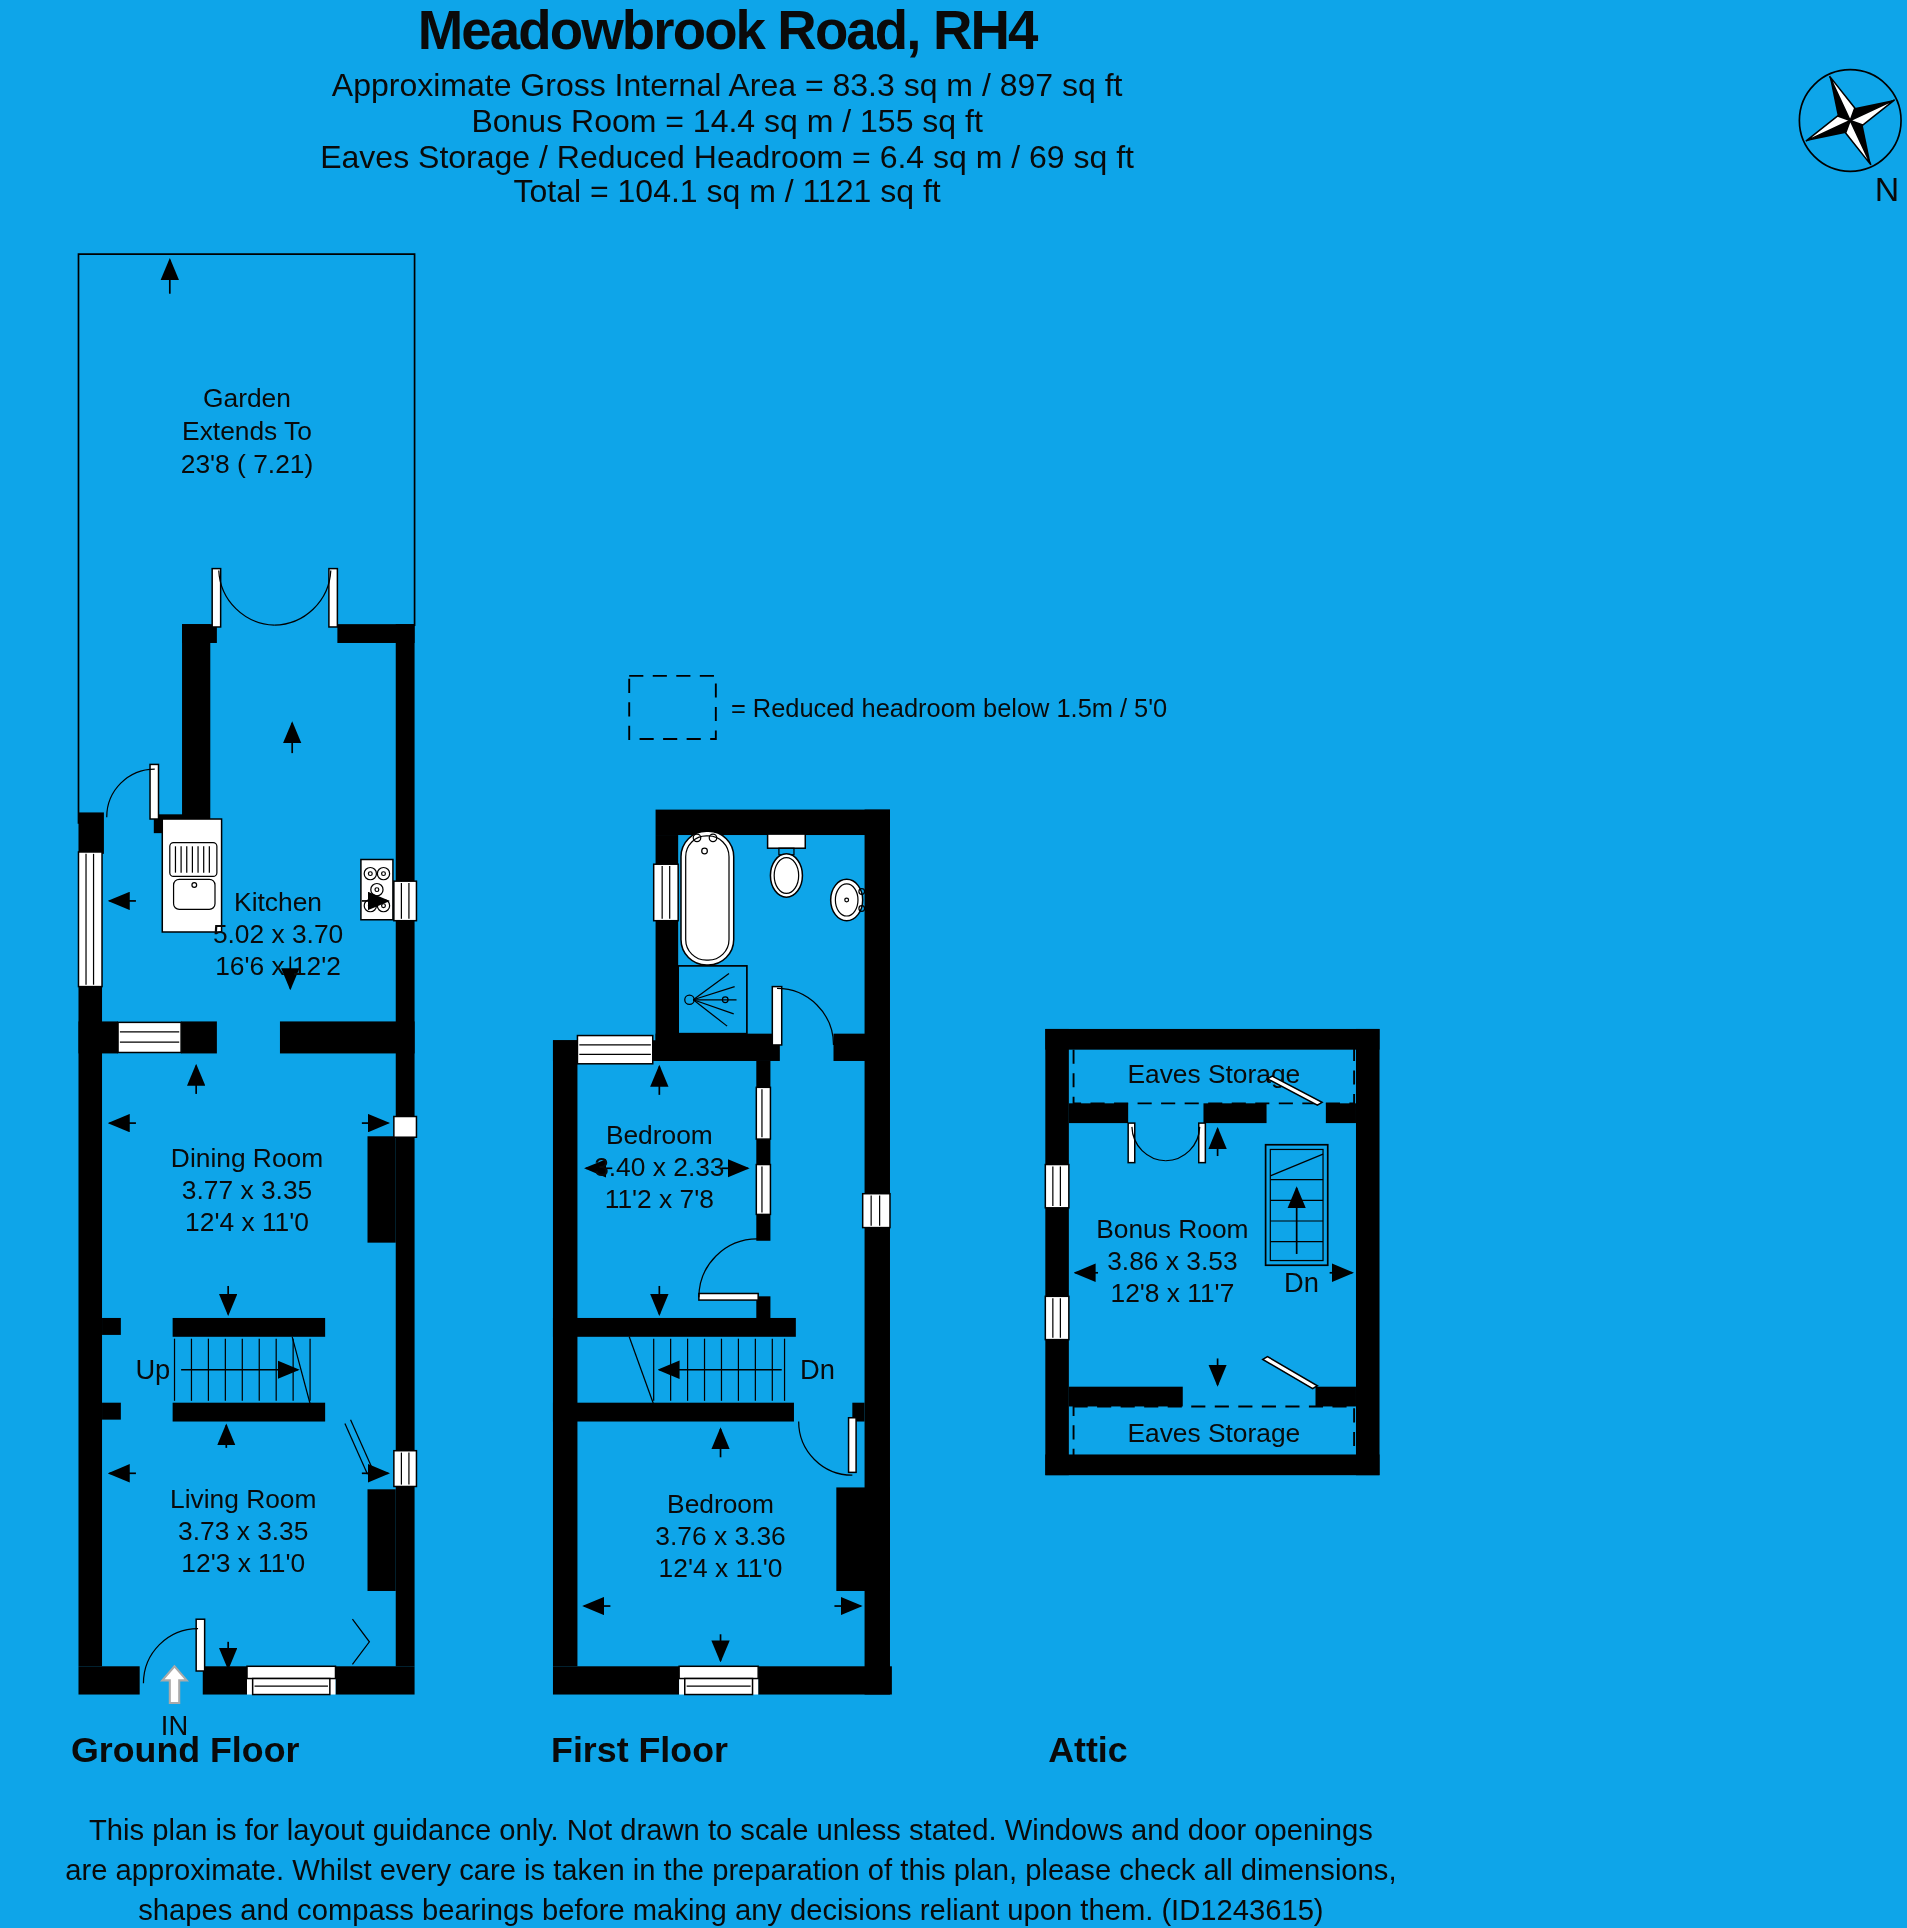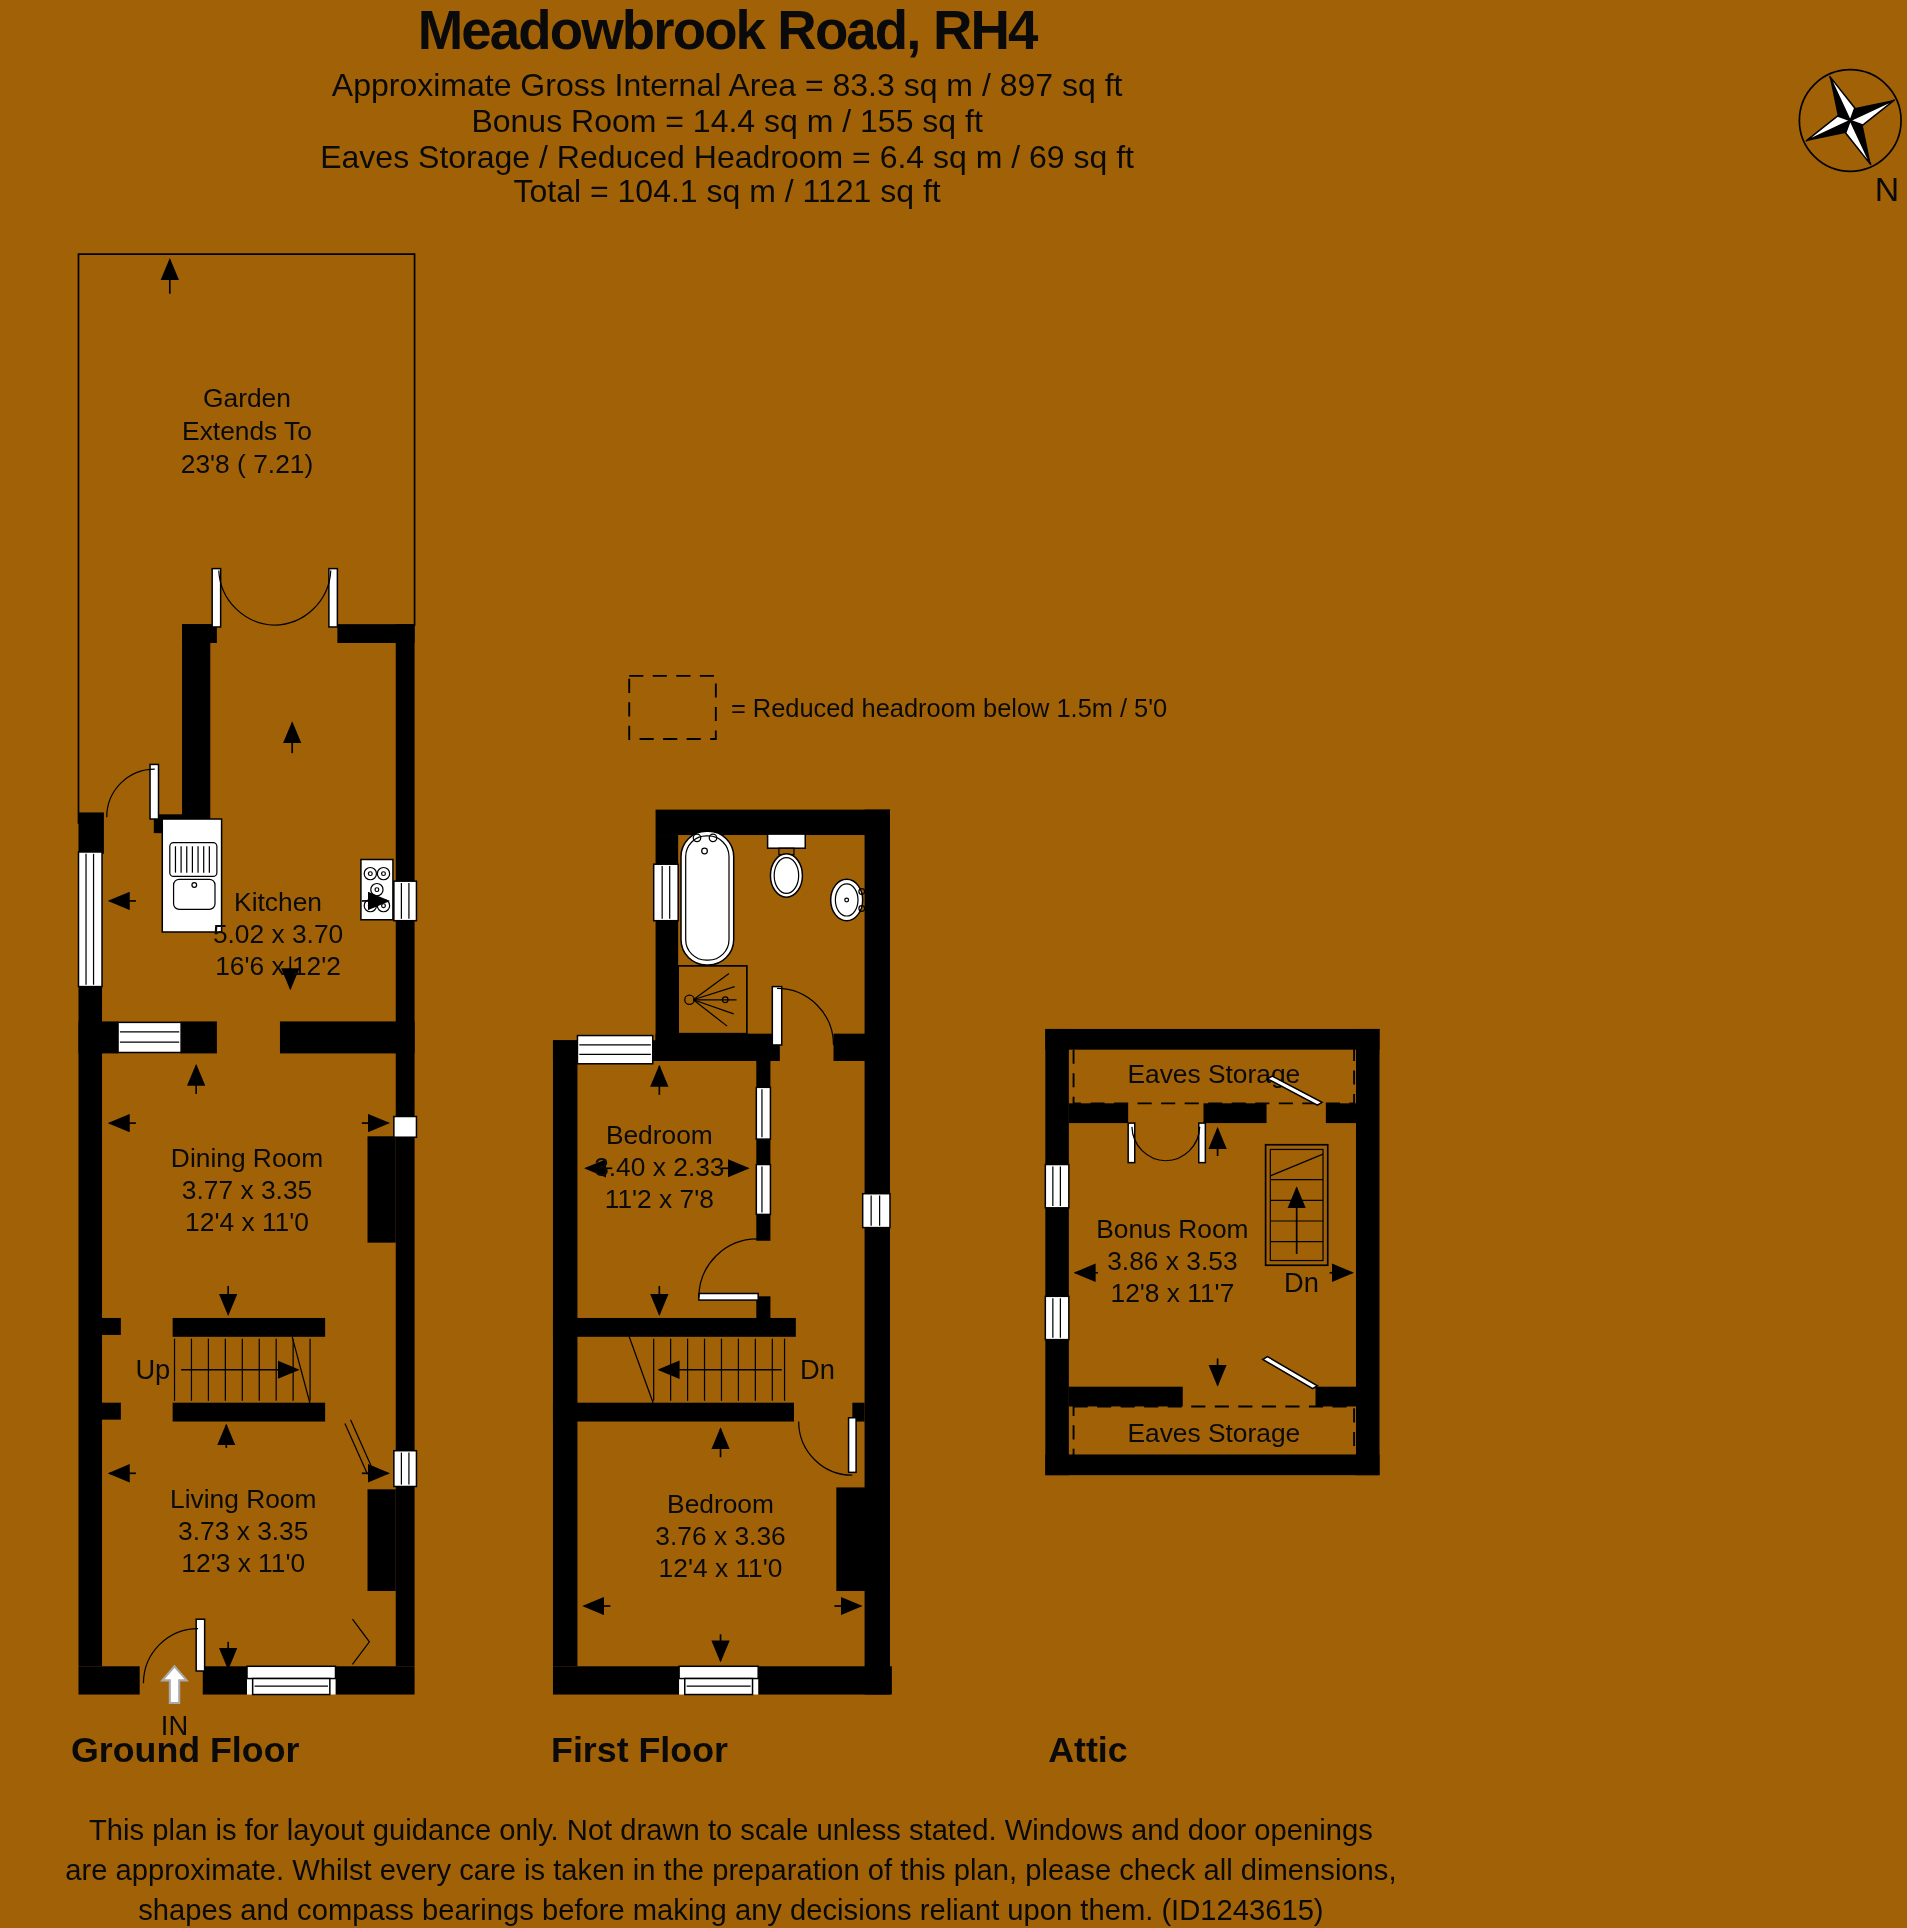--- a/index.html
+++ b/index.html
@@ -1,16 +1,16 @@
 <!DOCTYPE html>
 <html style="font-size:15px"><head>
 <meta charset="utf-8">
 <style>
   html,body{margin:0;padding:0;background:#fff;}
-  #stage{position:relative;width:1908px;height:1928px;background:#a16207;overflow:hidden;}
+  #stage{position:relative;width:1908px;height:1928px;background:#0ea5e9;overflow:hidden;}
   svg{display:block;width:1908px;height:1928px;}
   text{font-family:"Liberation Sans",sans-serif;fill:#0a0a0a;}
   .title{font-size:58px;font-weight:bold;text-anchor:middle;letter-spacing:-2px;}
   .sub{font-size:34px;text-anchor:middle;}
   .foot{font-size:31px;text-anchor:middle;}
   .room{font-size:28px;text-anchor:middle;}
   .eaves{font-size:28px;text-anchor:middle;}
   .stairlbl{font-size:29px;text-anchor:middle;}
   .cap{font-size:38px;font-weight:bold;}
   .small{font-size:27px;}

